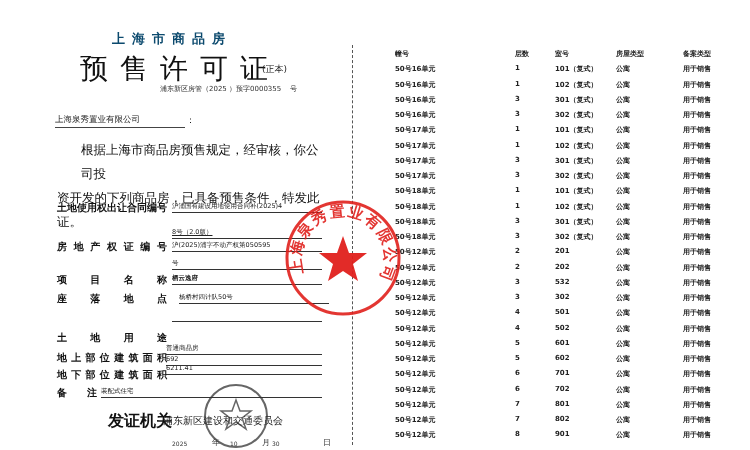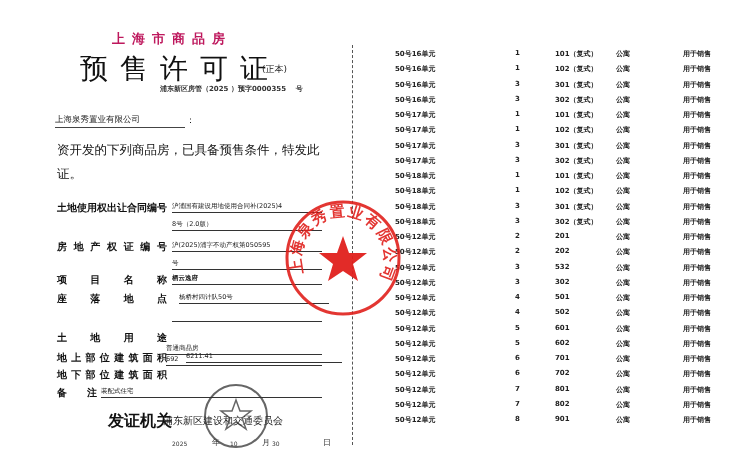--- a/index.html
+++ b/index.html
@@ -5,24 +5,24 @@
   html, body { margin: 0; padding: 0; }
   body {
     width: 750px; height: 450px; overflow: hidden; position: relative;
     background: #ffffff;
     font-family: "DejaVu Sans", "Liberation Sans", sans-serif;
     color: #1a1a1a;
   }
   .abs { position: absolute; }
 
   
-  .cert-sub { left: 112px; top: 30px; font-size: 13px; font-weight: bold; letter-spacing: 7px; color: #be185d; }
+  .cert-sub { left: 112px; top: 30px; font-size: 13px; font-weight: bold; letter-spacing: 7px; color: #0c4a6e; }
   .cert-title { left: 80px; top: 50px; font-size: 28px; letter-spacing: 12px; color: #111; }
   .cert-title-suffix { left: 262px; top: 63px; font-size: 9px; color: #222; }
-  .cert-number { left: 160px; top: 84px; font-size: 7px; color: #333; white-space: pre; font-weight: bold; }
+  .cert-number { left: 160px; top: 84px; font-size: 7px; color: #333; white-space: pre; }
 
   .company-line { left: 55px; top: 114px; width: 130px; border-bottom: 1px solid #444; font-size: 8.5px; padding-bottom: 1px; }
   .company-colon { left: 186px; top: 114px; font-size: 9px; }
 
   .body-text { left: 57px; top: 138px; width: 265px; font-size: 12.5px; line-height: 24px; color: #111; }
   .body-text .indent { padding-left: 24px; }
 
   .field-label { font-size: 10px; font-weight: bold; color: #111; white-space: nowrap; display: flex; justify-content: space-between; }
   .field-value { font-size: 6.5px; color: #222; border-bottom: 1px solid #333; height: 10px; line-height: 9px; white-space: nowrap; overflow: hidden; }
 
@@ -57,39 +57,40 @@
 
 <div class="abs cert-sub">上海市商品房</div>
 <div class="abs cert-title">预售许可证</div>
 <div class="abs cert-title-suffix">(正本)</div>
 <div class="abs cert-number">浦东新区房管（2025 ）预字0000355    号</div>
 
 <div class="abs company-line">上海泉秀置业有限公司</div>
 <div class="abs company-colon">：</div>
 
 <div class="abs body-text">
+  <div class="indent">根据上海市商品房预售规定，经审核，你公司投</div>
   <div>资开发的下列商品房，已具备预售条件，特发此证。</div>
 </div>
 
 <div id="fields">
     <div class="abs field-label" style="left: 57px; top: 201px; width: 110px;">
       <span>土</span>
       <span>地</span>
       <span>使</span>
       <span>用</span>
       <span>权</span>
       <span>出</span>
       <span>让</span>
       <span>合</span>
       <span>同</span>
       <span>编</span>
       <span>号</span>
     </div>
     <div class="abs field-value" style="left: 172px; top: 202px; width: 150px;">沪浦国有建设用地使用合同补(2025)4</div>
-    <div class="abs field-value" style="left: 172px; top: 220px; width: 150px;">8号（2.0版）</div>
+    <div class="abs field-value" style="left: 172px; top: 228px; width: 150px; text-decoration: underline;">8号（2.0版）</div>
     <div class="abs field-label" style="left: 57px; top: 240px; width: 110px;">
       <span>房</span>
       <span>地</span>
       <span>产</span>
       <span>权</span>
       <span>证</span>
       <span>编</span>
       <span>号</span>
     </div>
     <div class="abs field-value" style="left: 172px; top: 241px; width: 150px;">沪(2025)浦字不动产权第050595</div>
@@ -119,21 +120,21 @@
     <div class="abs field-label" style="left: 57px; top: 351px; width: 110px;">
       <span>地</span>
       <span>上</span>
       <span>部</span>
       <span>位</span>
       <span>建</span>
       <span>筑</span>
       <span>面</span>
       <span>积</span>
     </div>
-    <div class="abs field-value" style="left: 166px; top: 352px; width: 156px; margin-left: 20px;">6211.41</div>
+    <div class="abs field-value" style="left: 166px; top: 364px; width: 156px;">6211.41</div>
     <div class="abs field-label" style="left: 57px; top: 368px; width: 110px;">
       <span>地</span>
       <span>下</span>
       <span>部</span>
       <span>位</span>
       <span>建</span>
       <span>筑</span>
       <span>面</span>
       <span>积</span>
     </div>
@@ -150,20 +151,27 @@
 <div class="abs date-y">2025</div>
 <div class="abs date-yc">年</div>
 <div class="abs date-m">10</div>
 <div class="abs date-mc">月</div>
 <div class="abs date-d">30</div>
 <div class="abs date-dc">日</div>
 
 <div class="abs dash-divider"></div>
 
 <div class="abs unit-table">
+  <div class="row hdr">
+    <span class="c0">幢号</span>
+    <span class="c1">层数</span>
+    <span class="c2">室号</span>
+    <span class="c3">房屋类型</span>
+    <span class="c4">备案类型</span>
+  </div>
   <div id="table-body">
       <div class="row">
         <span class="c0">50号16单元</span>
         <span class="c1">1</span>
         <span class="c2">101（复式）</span>
         <span class="c3">公寓</span>
         <span class="c4">用于销售</span>
       </div>
       <div class="row">
         <span class="c0">50号16单元</span>

